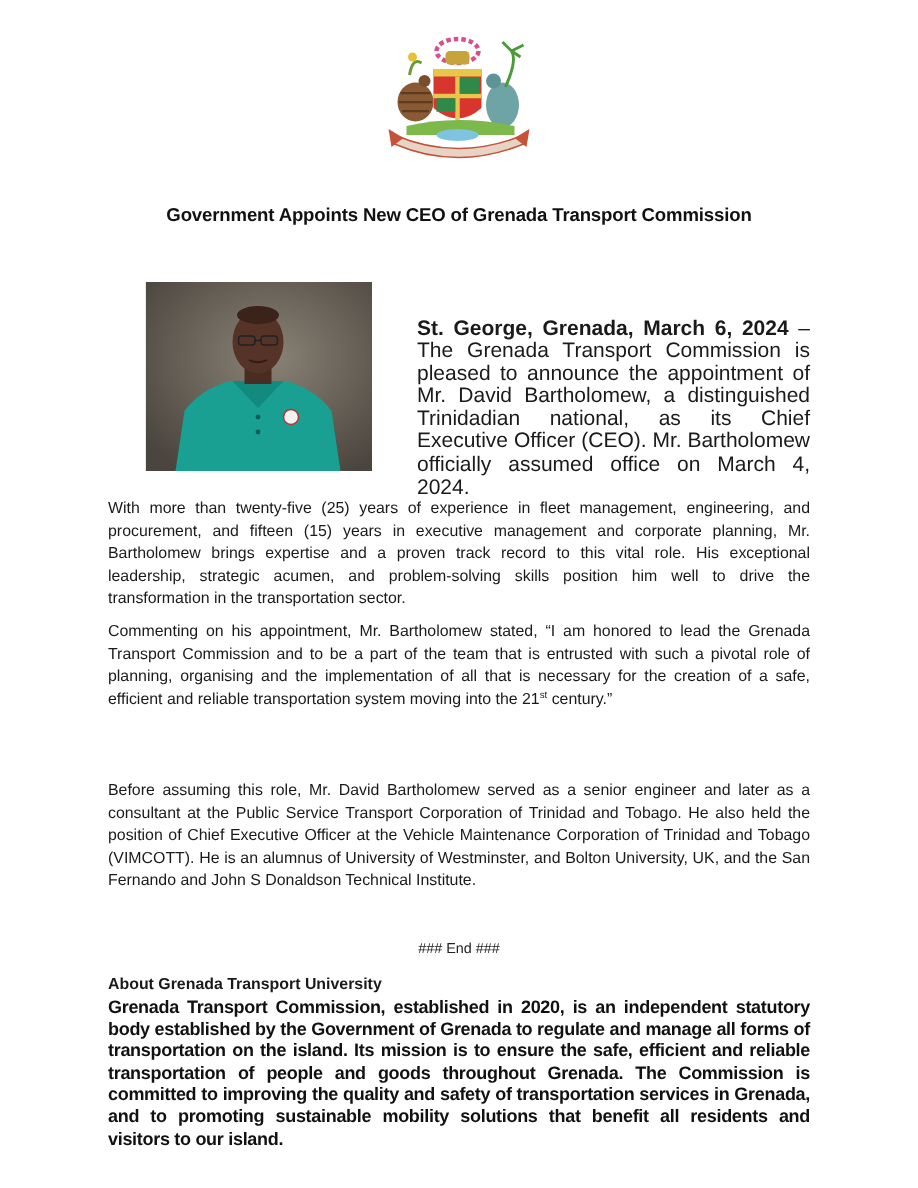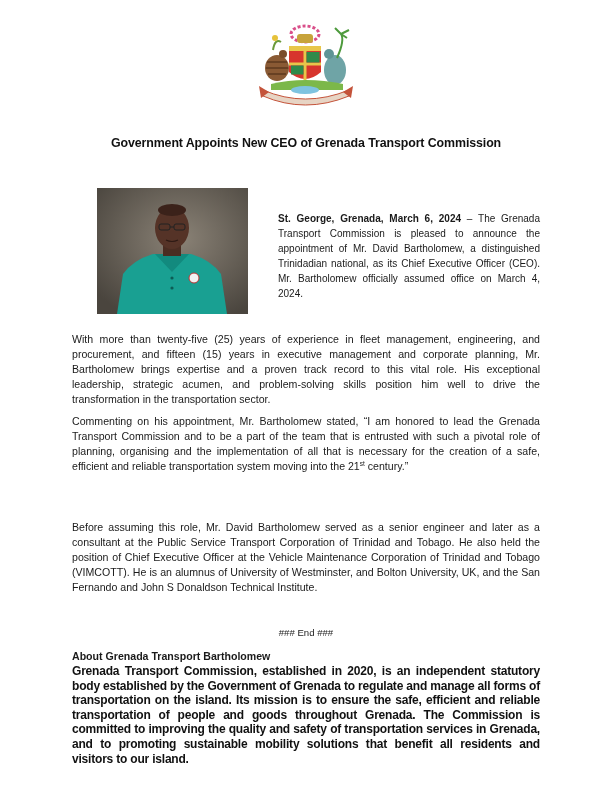--- a/index.html
+++ b/index.html
@@ -7,21 +7,21 @@
          font-family: "Liberation Sans", sans-serif; color: #111; }
   .page { position: absolute; left: 0; top: 0; width: 612px; height: 792px; background: #fff; }
 
   .crest { position: absolute; left: 253px; top: 20px; width: 106px; height: 90px; }
 
   .title { position: absolute; left: 0; width: 612px; top: 136px; text-align: center;
            font-weight: bold; font-size: 12.4px; color: #111; letter-spacing: -0.1px; }
 
   .photo { position: absolute; left: 97px; top: 188px; width: 151px; height: 126px; overflow: hidden; }
 
-  .lede { position: absolute; left: 278px; top: 211px; width: 262px; font-size: 10px;
+  .lede { position: absolute; left: 278px; top: 211px; width: 262px; font-size: 14px;
           line-height: 15.1px; text-align: justify; color: #1a1a1a; }
   .lede b { font-weight: bold; }
 
   .body { position: absolute; left: 72px; width: 468px; font-size: 10.6px; line-height: 15.1px;
           text-align: justify; color: #1a1a1a; }
   .p1 { top: 332px; }
   .p2 { top: 414px; }
   .p3 { top: 482px; margin-top: 38px; }
   .p4 { top: 563px; }
 
@@ -105,16 +105,16 @@
 
   <div class="body p1">With more than twenty-five (25) years of experience in fleet management, engineering, and procurement, and fifteen (15) years in executive management and corporate planning, Mr. Bartholomew brings expertise and a proven track record to this vital role. His exceptional leadership, strategic acumen, and problem-solving skills position him well to drive the transformation in the transportation sector.</div>
 
   <div class="body p2"><span>Commenting on his appointment, Mr. Bartholomew stated, “I am honored to lead the Grenada Transport Commission and to be a part of the team that is entrusted with such a pivotal role of planning, organising and the implementation of all that is necessary for the creation of a safe, efficient and reliable transportation system moving into the 21</span><sup>st</sup><span> century.”</span></div>
 
   <div class="body p3">Before assuming this role, Mr. David Bartholomew served as a senior engineer and later as a consultant at the Public Service Transport Corporation of Trinidad and Tobago. He also held the position of Chief Executive Officer at the Vehicle Maintenance Corporation of Trinidad and Tobago (VIMCOTT). He is an alumnus of University of Westminster, and Bolton University, UK, and the San Fernando and John S Donaldson Technical Institute.</div>
 
 
   <div class="end">### End ###</div>
 
-  <div class="about-h">About Grenada Transport Bartholomew</div>
+  <div class="about-h">About Grenada Transport University</div>
   <div class="about">Grenada Transport Commission, established in 2020, is an independent statutory body established by the Government of Grenada to regulate and manage all forms of transportation on the island. Its mission is to ensure the safe, efficient and reliable transportation of people and goods throughout Grenada. The Commission is committed to improving the quality and safety of transportation services in Grenada, and to promoting sustainable mobility solutions that benefit all residents and visitors to our island.</div>
 
 </div>
 
 </body></html>

